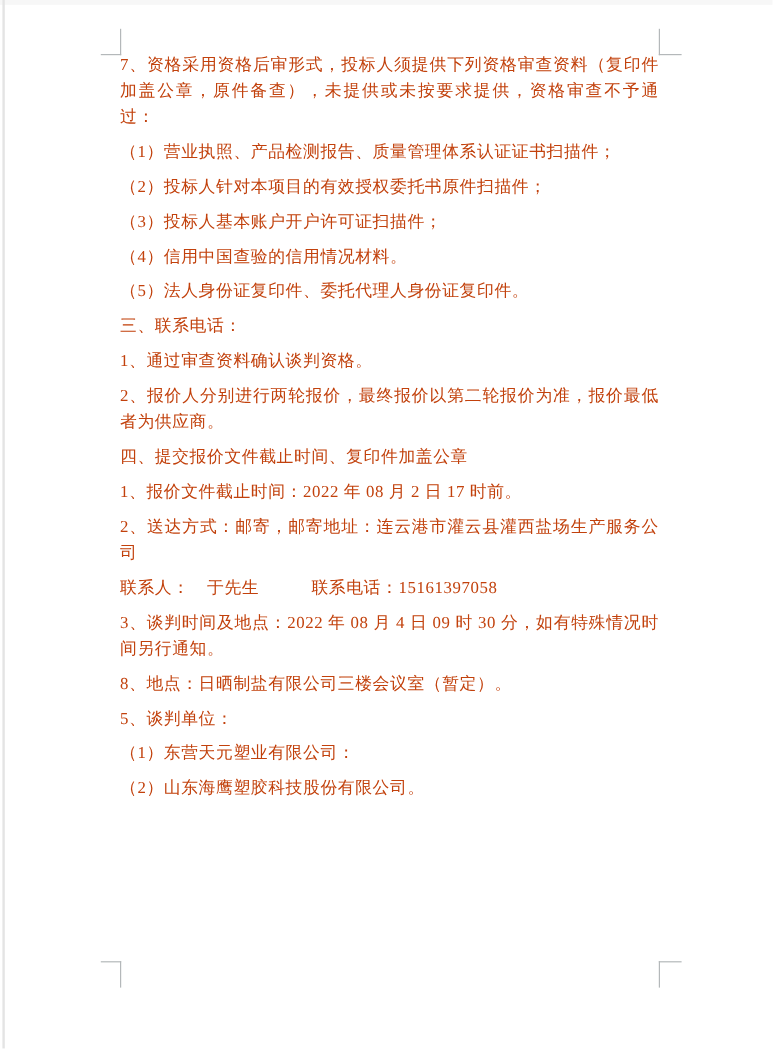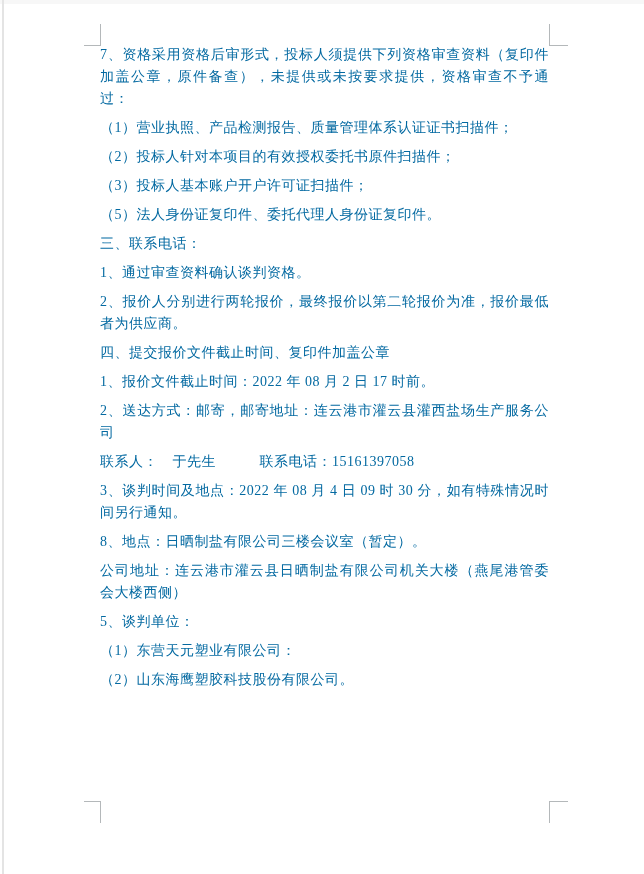--- a/index.html
+++ b/index.html
@@ -34,21 +34,21 @@
   }
   .crop-tl { left: 84px;  top: 24px;  border-right: 1px solid #b4b8ba; border-bottom: 1px solid #b4b8ba; }
   .crop-tr { left: 549px; top: 24px;  width: 18px; border-left: 1px solid #b4b8ba; border-bottom: 1px solid #b4b8ba; }
   .crop-bl { left: 84px;  top: 801px; border-right: 1px solid #b4b8ba; border-top: 1px solid #b4b8ba; }
   .crop-br { left: 549px; top: 801px; width: 18px; border-left: 1px solid #b4b8ba; border-top: 1px solid #b4b8ba; }
   .text-block {
     position: absolute;
     left: 100px;
     top: 44px;
     width: 449px;
-    color: #0369a1;
+    color: #c2410c;
     font-size: 14px;
     line-height: 22px;
     text-align: justify;
     letter-spacing: 0.5px;
   }
   .text-block p {
     margin: 0 0 7px 0;
     padding: 0;
     white-space: pre-wrap;
   }
@@ -63,28 +63,28 @@
   <div class="crop-mark crop-tl"></div>
   <div class="crop-mark crop-tr"></div>
   <div class="crop-mark crop-bl"></div>
   <div class="crop-mark crop-br"></div>
 
   <div class="text-block">
     <p>7、资格采用资格后审形式，投标人须提供下列资格审查资料（复印件加盖公章，原件备查），未提供或未按要求提供，资格审查不予通过：</p>
     <p>（1）营业执照、产品检测报告、质量管理体系认证证书扫描件；</p>
     <p>（2）投标人针对本项目的有效授权委托书原件扫描件；</p>
     <p>（3）投标人基本账户开户许可证扫描件；</p>
+    <p>（4）信用中国查验的信用情况材料。</p>
     <p>（5）法人身份证复印件、委托代理人身份证复印件。</p>
     <p>三、联系电话：</p>
     <p>1、通过审查资料确认谈判资格。</p>
     <p>2、报价人分别进行两轮报价，最终报价以第二轮报价为准，报价最低者为供应商。</p>
     <p>四、提交报价文件截止时间、复印件加盖公章</p>
     <p>1、报价文件截止时间：2022 年 08 月 2 日 17 时前。</p>
     <p>2、送达方式：邮寄，邮寄地址：连云港市灌云县灌西盐场生产服务公司</p>
     <p>联系人：　于先生　　　联系电话：15161397058</p>
     <p>3、谈判时间及地点：2022 年 08 月 4 日 09 时 30 分，如有特殊情况时间另行通知。</p>
     <p>8、地点：日晒制盐有限公司三楼会议室（暂定）。</p>
-    <p>公司地址：连云港市灌云县日晒制盐有限公司机关大楼（燕尾港管委会大楼西侧）</p>
     <p>5、谈判单位：</p>
     <p>（1）东营天元塑业有限公司：</p>
     <p>（2）山东海鹰塑胶科技股份有限公司。</p>
   </div>
 </div>
 
 </body></html>

